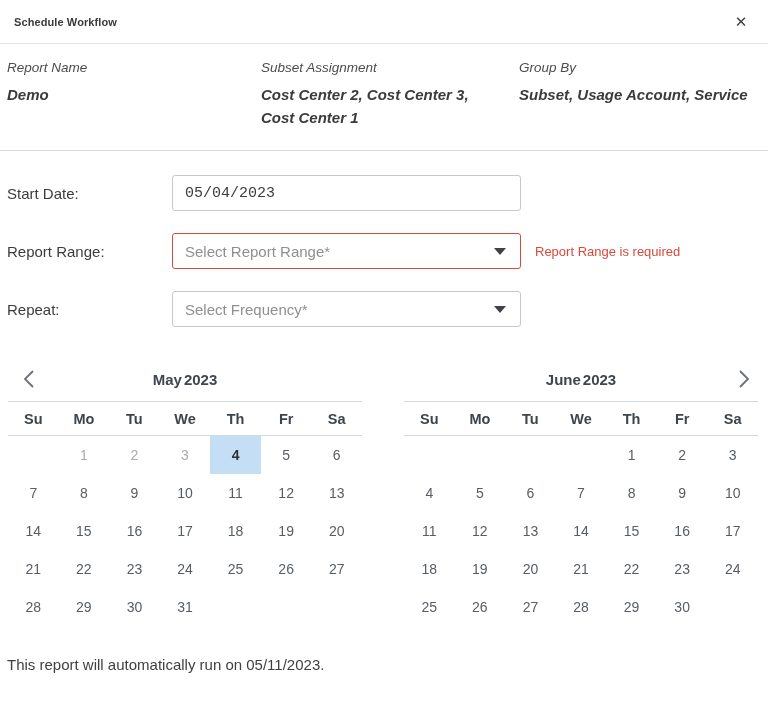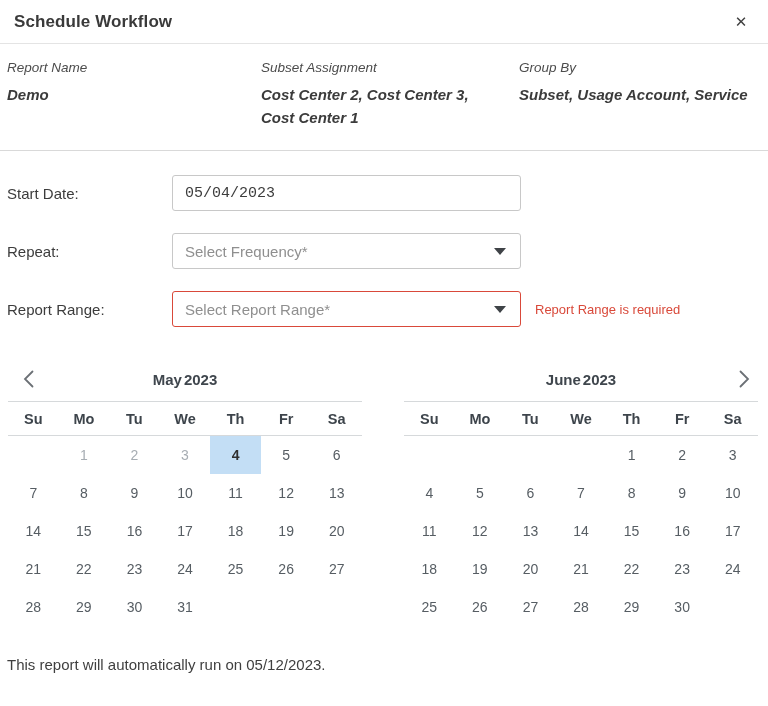--- a/index.html
+++ b/index.html
@@ -14,21 +14,21 @@
   
   .dlg-header {
     height: 44px;
     display: flex;
     align-items: center;
     justify-content: space-between;
     padding: 0 16px 0 14px;
     border-bottom: 1px solid #e4e4e4;
   }
   .dlg-title {
-    font-size: 17px;
+    font-size: 11px;
     font-weight: 700;
     color: #3a3a3a;
     letter-spacing: 0.1px;
   }
   .close-btn {
     width: 22px; height: 22px;
     display: flex; align-items: center; justify-content: center;
     cursor: pointer;
     color: #3f3f3f;
     font-size: 15px;
@@ -210,33 +210,33 @@
     <div class="summary-value" style="max-width:240px">Subset, Usage Account, Service</div>
   </div>
 </div>
 
 <div class="form-area">
   <div class="form-row">
     <div class="form-label">Start Date:</div>
     <input class="text-input" type="text" value="05/04/2023" style="">
   </div>
   <div class="form-row">
-    <div class="form-label">Repeat:</div>
-    <div class="select-box">
-      <span class="select-placeholder">Select Frequency*</span>
-      <span class="caret-down"></span>
-    </div>
-  </div>
-  <div class="form-row">
     <div class="form-label">Report Range:</div>
     <div class="select-box error">
       <span class="select-placeholder">Select Report Range*</span>
       <span class="caret-down"></span>
     </div>
     <div class="error-text">Report Range is required</div>
+  </div>
+  <div class="form-row">
+    <div class="form-label">Repeat:</div>
+    <div class="select-box">
+      <span class="select-placeholder">Select Frequency*</span>
+      <span class="caret-down"></span>
+    </div>
   </div>
 </div>
 
 <div class="calendars">
   <div class="calendar">
     <div class="cal-nav">
       <div class="cal-chevron left">
         <svg width="11" height="18" viewBox="0 0 11 18">
             <path d="M9.5 1.5 L2 9 L9.5 16.5" fill="none" stroke="currentColor" stroke-width="1.8" stroke-linecap="round"></path>
           </svg>
@@ -343,13 +343,13 @@
         <div class="day">25</div>
         <div class="day">26</div>
         <div class="day">27</div>
         <div class="day">28</div>
         <div class="day">29</div>
         <div class="day">30</div>
       </div>
   </div>
 </div>
 
-<div class="footer-note">This report will automatically run on 05/12/2023.</div>
+<div class="footer-note">This report will automatically run on 05/11/2023.</div>
 
 </body></html>

